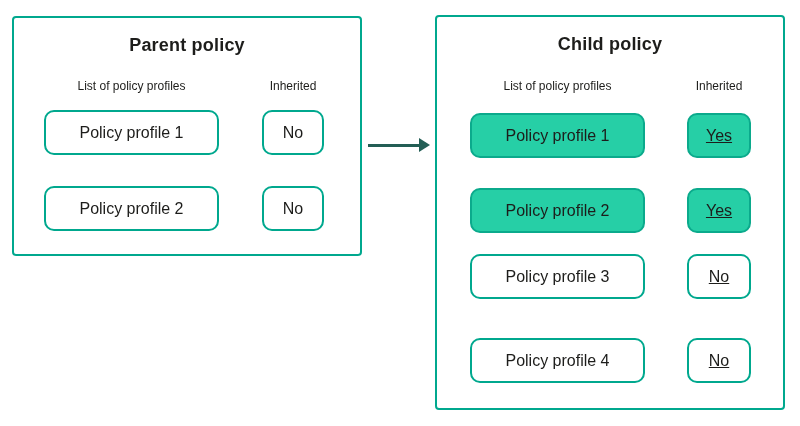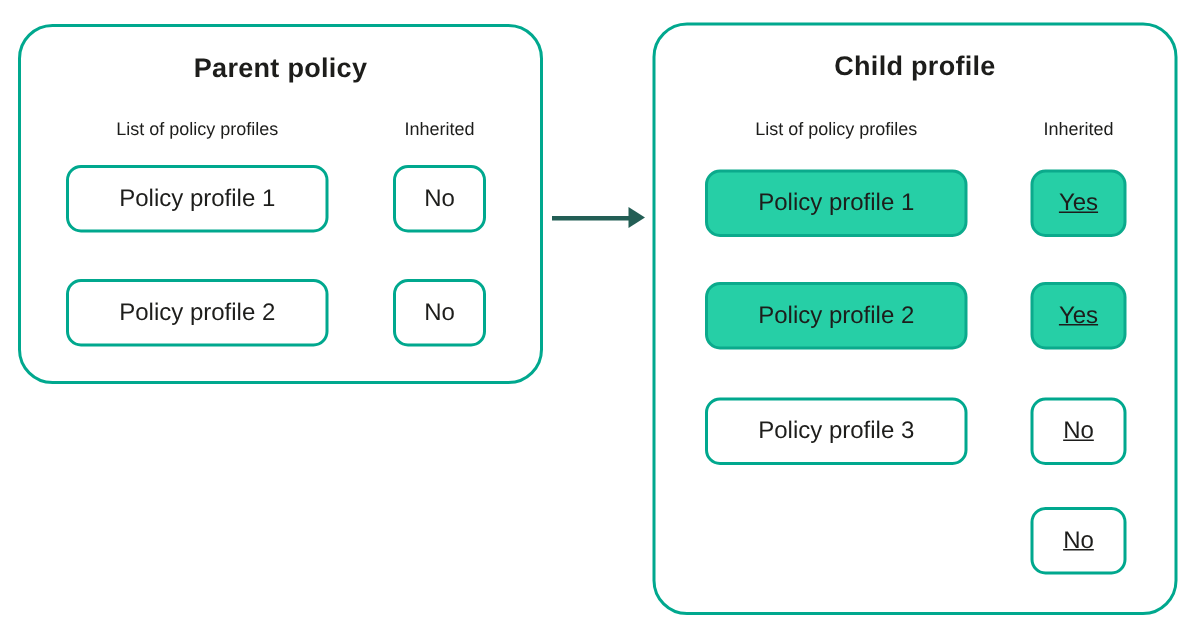--- a/index.html
+++ b/index.html
@@ -17,21 +17,21 @@
     width: 800px;
     height: 426px;
     background: var(--background);
     font-family: "Liberation Sans", sans-serif;
     color: var(--text);
     overflow: hidden;
   }
   .policy-box {
     position: absolute;
     border: 2px solid var(--accent);
-    border-radius: 23px;
+    border-radius: 4px;
     background: var(--background);
   }
   .policy-box.parent { left: 12px; top: 16px; width: 350px; height: 240px; }
   .policy-box.child  { left: 435px; top: 15px; width: 350px; height: 395px; }
   .box-title {
     position: absolute;
     left: 0; right: 0; top: 17px;
     margin: 0;
     text-align: center;
     font-size: 18px;
@@ -62,21 +62,21 @@
     white-space: nowrap;
   }
   .parent .profile-pill { left: 30px;  width: 175px; }
   .parent .badge        { left: 248px; width: 62px;  }
   .child  .profile-pill { left: 33px;  width: 175px; }
   .child  .badge        { left: 250px; width: 64px; text-decoration: underline;  }
   .parent .r0 { top: 92px; }
   .parent .r1 { top: 168px; }
   .child .r0 { top: 96px; }
   .child .r1 { top: 171px; }
-  .child .r2 { top: 248px; }
+  .child .r2 { top: 237px; }
   .child .r3 { top: 321px; }
   .pill.highlight {
     background: var(--highlight-fill);
     border-color: var(--highlight-border);
   }
   .arrow { position: absolute; left: 368px; top: 138px; width: 62px; height: 14px; }
   .arrow-line {
     position: absolute;
     left: 0; top: 6px;
     width: 53px; height: 3px;
@@ -107,29 +107,30 @@
     <div class="pill profile-pill r1">Policy profile 2</div>
     <div class="pill badge r1">No</div>
   </section>
 
   <div class="arrow">
     <span class="arrow-line"></span>
     <span class="arrow-head"></span>
   </div>
 
   <section class="policy-box child">
-    <h2 class="box-title">Child profile</h2>
+    <h2 class="box-title">Child policy</h2>
     <div class="col-header profiles">List of policy profiles</div>
     <div class="col-header inherited">Inherited</div>
 
     <div class="pill profile-pill highlight r0">Policy profile 1</div>
     <div class="pill badge highlight r0">Yes</div>
 
     <div class="pill profile-pill highlight r1">Policy profile 2</div>
     <div class="pill badge highlight r1">Yes</div>
 
     <div class="pill profile-pill r2">Policy profile 3</div>
     <div class="pill badge r2">No</div>
 
+    <div class="pill profile-pill r3">Policy profile 4</div>
     <div class="pill badge r3">No</div>
   </section>
 
 </div>
 
 </body></html>

